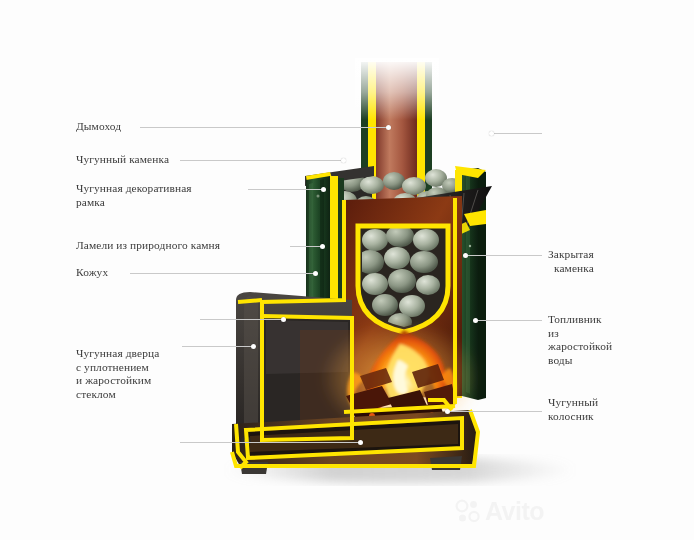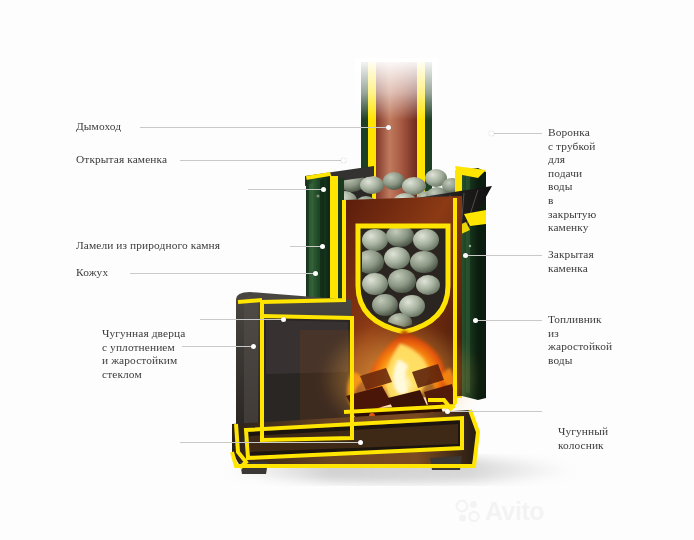--- a/index.html
+++ b/index.html
@@ -371,49 +371,45 @@
   <div class="dot" style="left:251px;top:344px;"></div>
   <div class="dot" style="left:358px;top:440px;"></div>
 
   <div class="dot" style="left:489px;top:131px;"></div>
   <div class="dot" style="left:463px;top:253px;"></div>
   <div class="dot" style="left:473px;top:318px;"></div>
   <div class="dot" style="left:445px;top:409px;"></div>
 
   <div class="label left" style="left:76px;top:120px;">Дымоход</div>
 
-  <div class="label left" style="left:76px;top:153px;">Открытая каменка</div>
-
+  <div class="label left" style="left:76px;top:153px;">Чугунный каменка</div>
+
+  <div class="label left" style="left:76px;top:182px;">Чугунная декоративная
+рамка</div>
 
   <div class="label left" style="left:76px;top:239px;">Ламели из природного камня</div>
 
   <div class="label left" style="left:76px;top:266px;text-align:right;">Кожух</div>
 
 
-  <div class="label left" style="left:76px;top:327px;margin-left:26px;">Чугунная дверца
+  <div class="label left" style="left:76px;top:347px;">Чугунная дверца
 с уплотнением
 и жаростойким
 стеклом</div>
 
 
-  <div class="label right" style="left:548px;top:126px;">Воронка
-с трубкой
-для подачи
-воды
-в закрытую
-каменку</div>
-
-  <div class="label right" style="left:548px;top:248px;">Закрытая
+
+  <div class="label right" style="left:548px;top:248px;text-align:right;">Закрытая
 каменка</div>
 
   <div class="label right" style="left:548px;top:313px;">Топливник
 из жаростойкой
 воды</div>
 
-  <div class="label right" style="left:548px;top:425px;margin-left:10px;">Чугунный
+  <div class="label right" style="left:548px;top:396px;">Чугунный
 колосник</div>
 
   <div id="watermark">
     <svg width="26" height="26" viewBox="0 0 26 26">
       <circle cx="7" cy="8" r="5.4" fill="none" stroke="#f2f2f2" stroke-width="2.2"></circle>
       <circle cx="18.5" cy="6.5" r="3.4" fill="#f2f2f2"></circle>
       <circle cx="7.5" cy="20" r="3.6" fill="#f2f2f2"></circle>
       <circle cx="19" cy="18.5" r="4.6" fill="none" stroke="#f2f2f2" stroke-width="2.2"></circle>
     </svg>
     <span class="wm-text">Avito</span>

